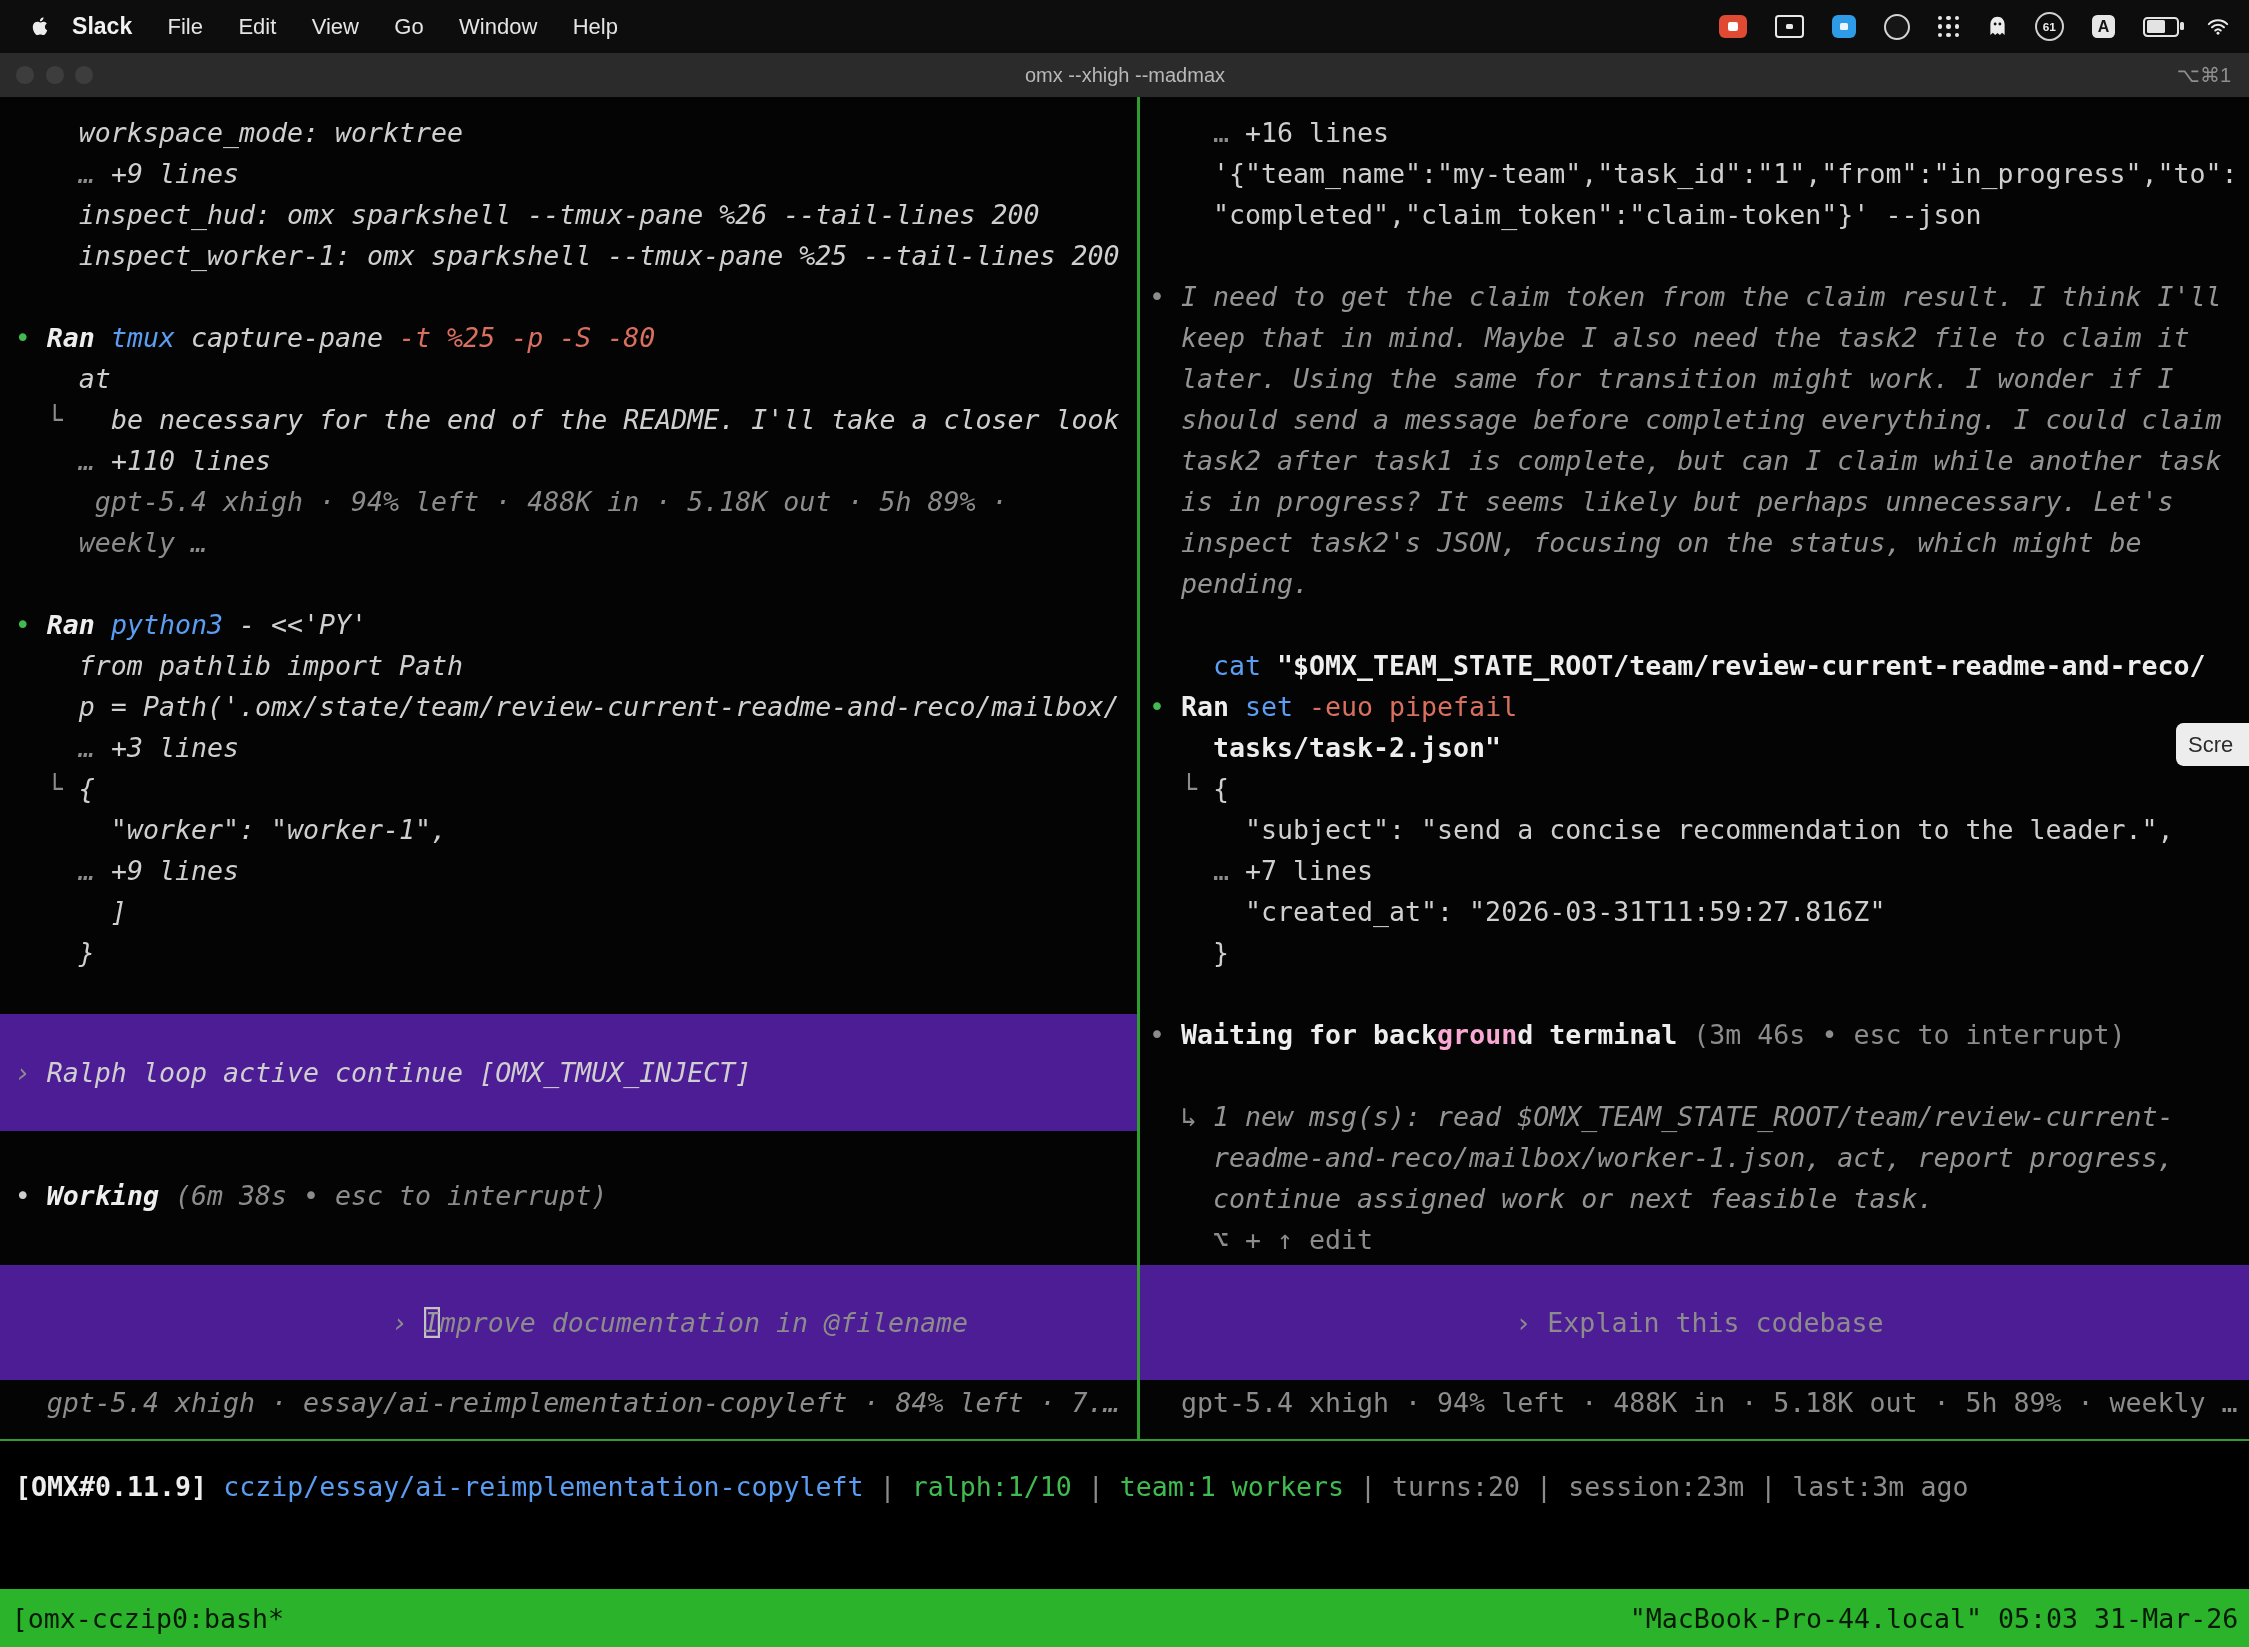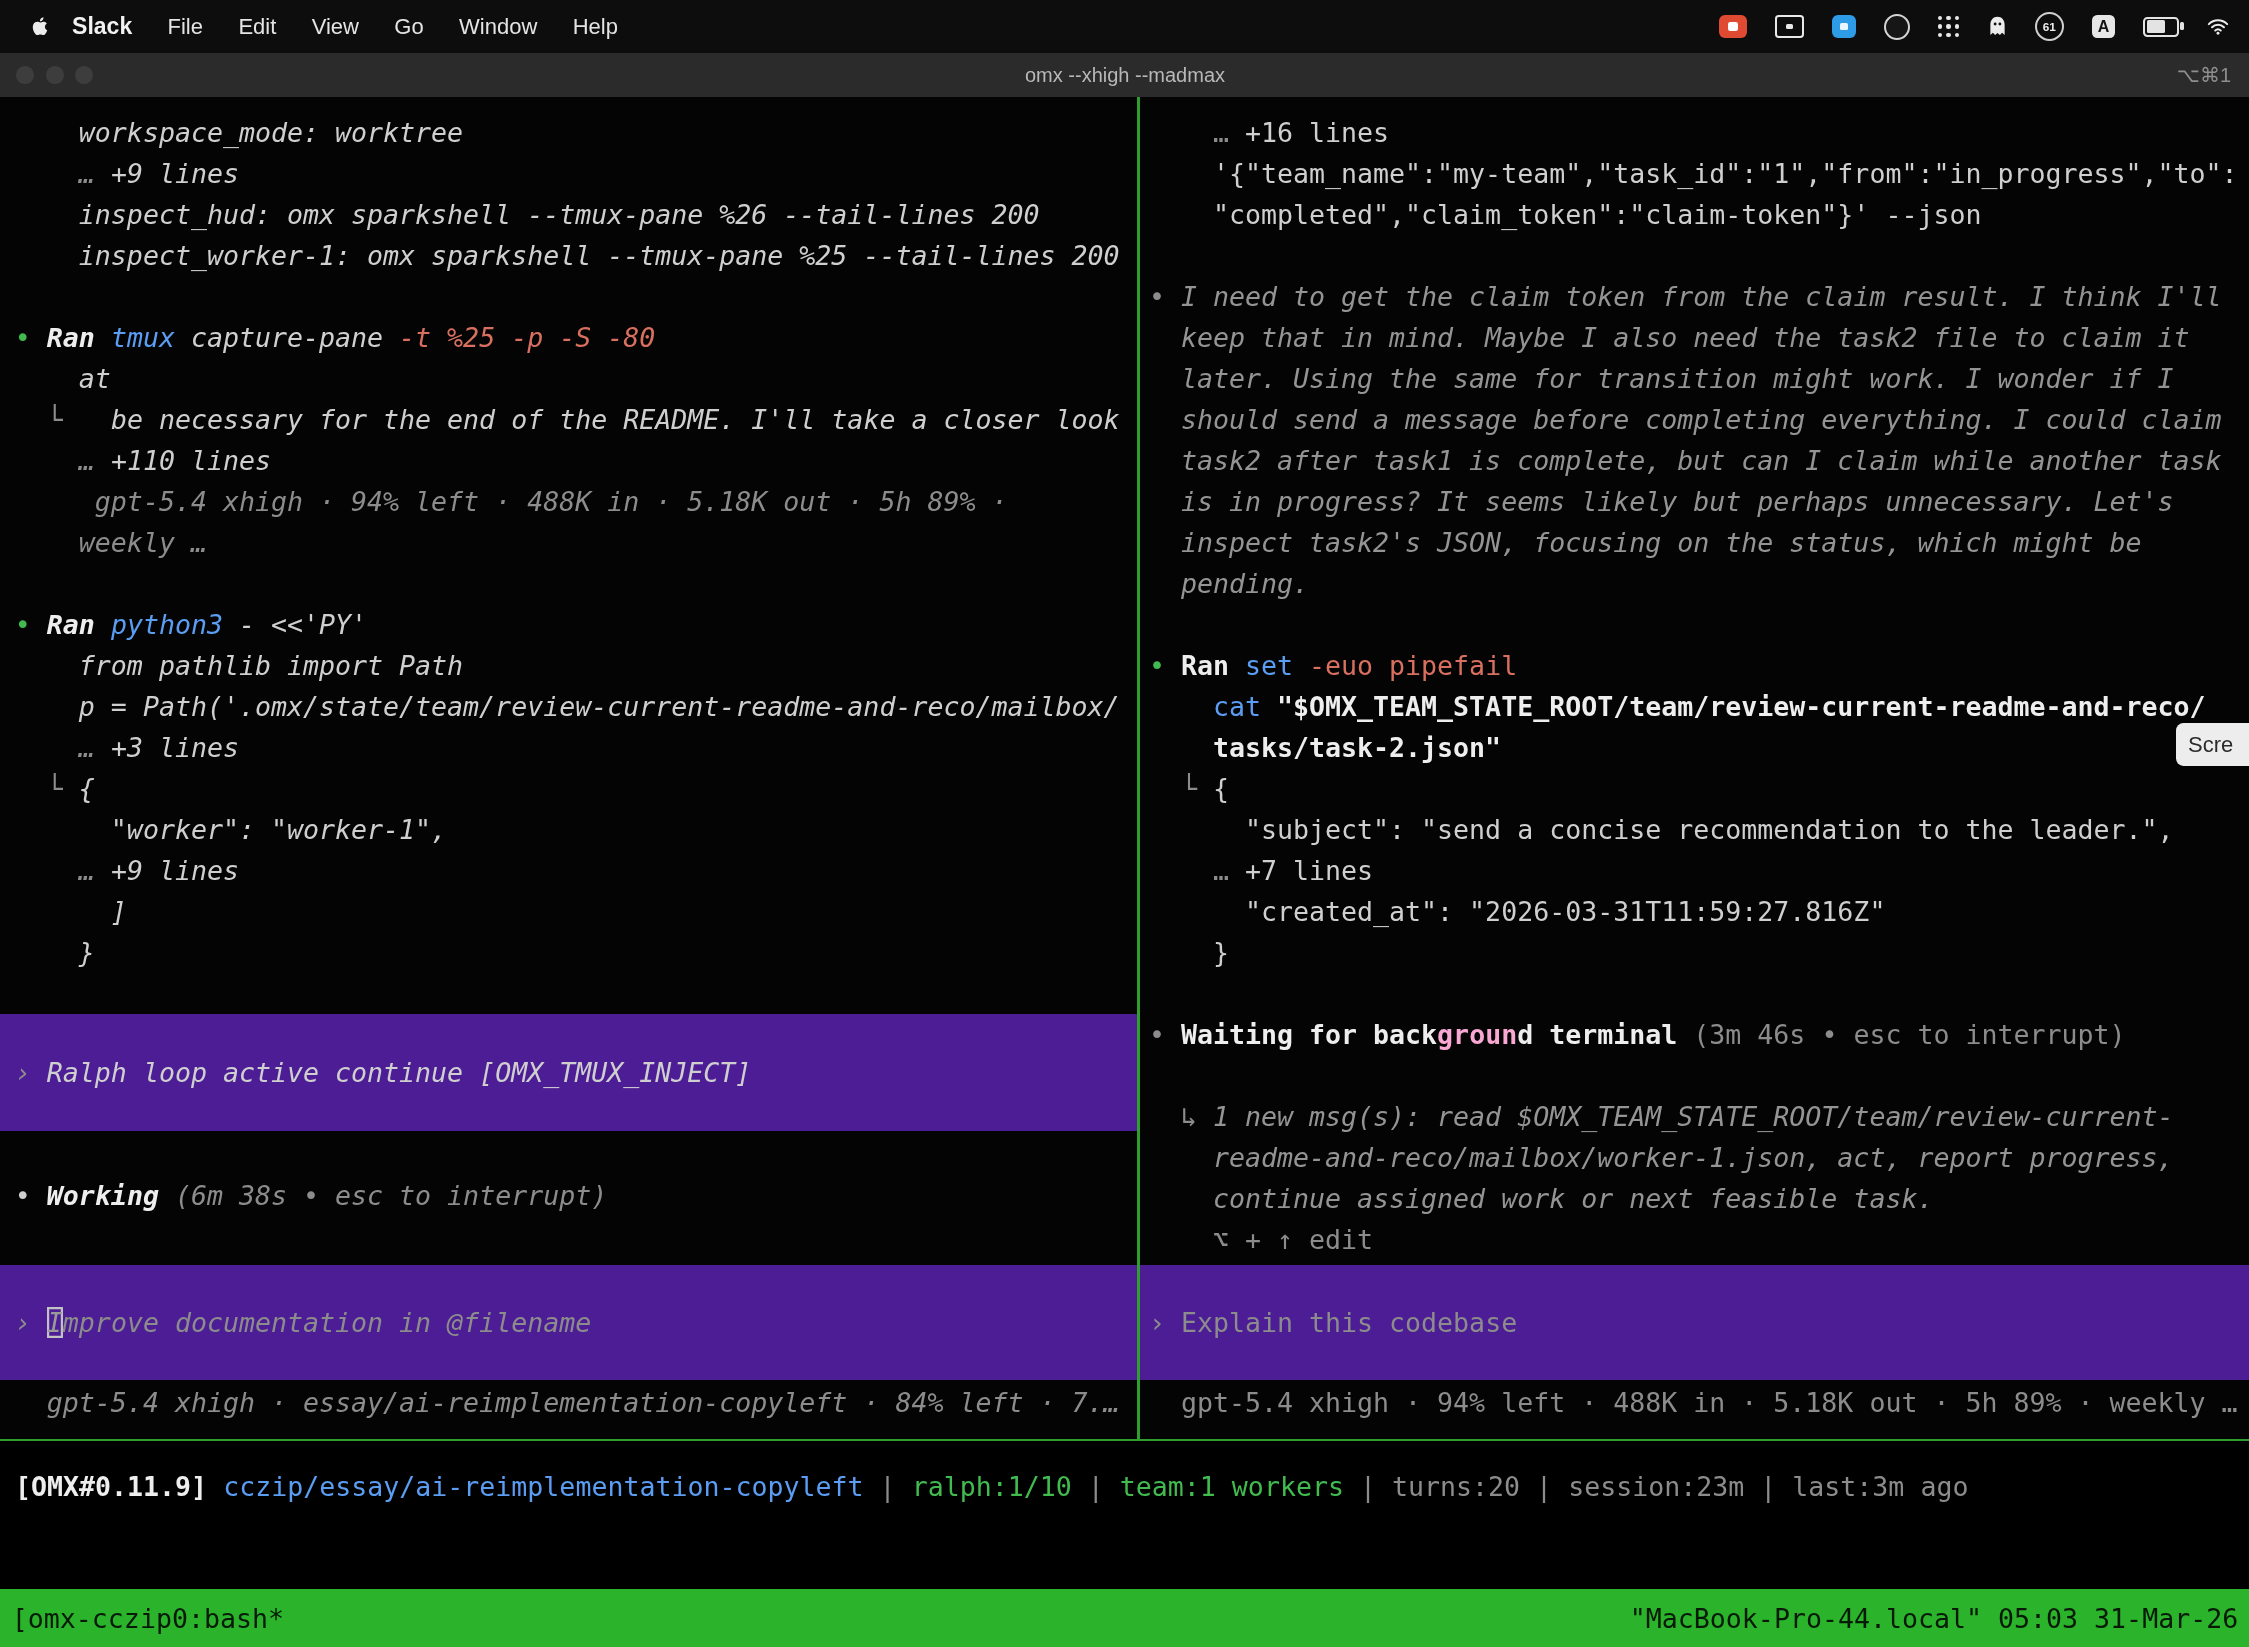--- a/index.html
+++ b/index.html
@@ -49,21 +49,21 @@
   .vdivider{position:absolute;top:97px;left:1137px;width:3px;height:1342px;background:#2f9e2f;}
   .hdivider{position:absolute;top:1439px;left:0;width:2250px;height:2.2px;background:#2f9e2f;}
   .lines{padding-top:14.8px;}
   .t-line{font-family:"DejaVu Sans Mono",monospace;font-size:26.6px;line-height:41px;height:41px;
           white-space:pre;}
   .pane-left .t-line{padding-left:14.8px;}
   .pane-right .t-line{padding-left:8.9px;}
   .band{position:absolute;left:0;right:0;background:#4c1d95;display:flex;align-items:center;}
   .band .t-line{height:auto;}
   .band1{top:917px;height:117px;}
-  .band2{top:1168px;height:115px;}
+  .band2{top:1168px;height:115px;justify-content:center;}
   .working{position:absolute;top:1078px;left:0;right:0;}
   .model-status{position:absolute;top:1285px;left:0;right:0;}
 
   .seg-p{color:#cfcfcf;}
   .seg-bw{color:#eeeeee;font-weight:bold;}
   .seg-d{color:#8c8c8c;}
   .seg-u{color:#5a9df2;}
   .seg-r{color:#d9705f;}
   .seg-g{color:#41bb50;}
   .seg-gb{color:#f9a8d4;font-weight:bold;}
@@ -203,22 +203,22 @@
       <div class="t-line">&nbsp;</div>
       <div class="t-line"><span class="seg-d">• </span><span class="seg-i">I need to get the claim token from the claim result. I think I'll</span></div>
       <div class="t-line"><span class="seg-i">  keep that in mind. Maybe I also need the task2 file to claim it</span></div>
       <div class="t-line"><span class="seg-i">  later. Using the same for transition might work. I wonder if I</span></div>
       <div class="t-line"><span class="seg-i">  should send a message before completing everything. I could claim</span></div>
       <div class="t-line"><span class="seg-i">  task2 after task1 is complete, but can I claim while another task</span></div>
       <div class="t-line"><span class="seg-i">  is in progress? It seems likely but perhaps unnecessary. Let's</span></div>
       <div class="t-line"><span class="seg-i">  inspect task2's JSON, focusing on the status, which might be</span></div>
       <div class="t-line"><span class="seg-i">  pending.</span></div>
       <div class="t-line">&nbsp;</div>
+      <div class="t-line"><span class="seg-p">    </span><span class="seg-u">cat </span><span class="seg-bw">"$OMX_TEAM_STATE_ROOT/team/review-current-readme-and-reco/</span></div>
       <div class="t-line"><span class="seg-g">• </span><span class="seg-bw">Ran </span><span class="seg-u">set </span><span class="seg-r">-euo pipefail</span></div>
-      <div class="t-line"><span class="seg-p">    </span><span class="seg-u">cat </span><span class="seg-bw">"$OMX_TEAM_STATE_ROOT/team/review-current-readme-and-reco/</span></div>
       <div class="t-line"><span class="seg-p">    </span><span class="seg-bw">tasks/task-2.json"</span></div>
       <div class="t-line"><span class="seg-d">  └ </span><span class="seg-p">{</span></div>
       <div class="t-line"><span class="seg-p">      "subject": "send a concise recommendation to the leader.",</span></div>
       <div class="t-line"><span class="seg-p">    </span><span class="seg-d">… </span><span class="seg-p">+7 lines</span></div>
       <div class="t-line"><span class="seg-p">      "created_at": "2026-03-31T11:59:27.816Z"</span></div>
       <div class="t-line"><span class="seg-p">    }</span></div>
       <div class="t-line">&nbsp;</div>
       <div class="t-line"><span class="seg-d">• </span><span class="seg-bw">Waiting for back</span><span class="seg-gb">groun</span><span class="seg-bw">d terminal </span><span class="seg-d">(3m 46s • esc to interrupt)</span></div>
       <div class="t-line">&nbsp;</div>
       <div class="t-line"><span class="seg-d">  ↳ </span><span class="seg-i">1 new msg(s): read $OMX_TEAM_STATE_ROOT/team/review-current-</span></div>

